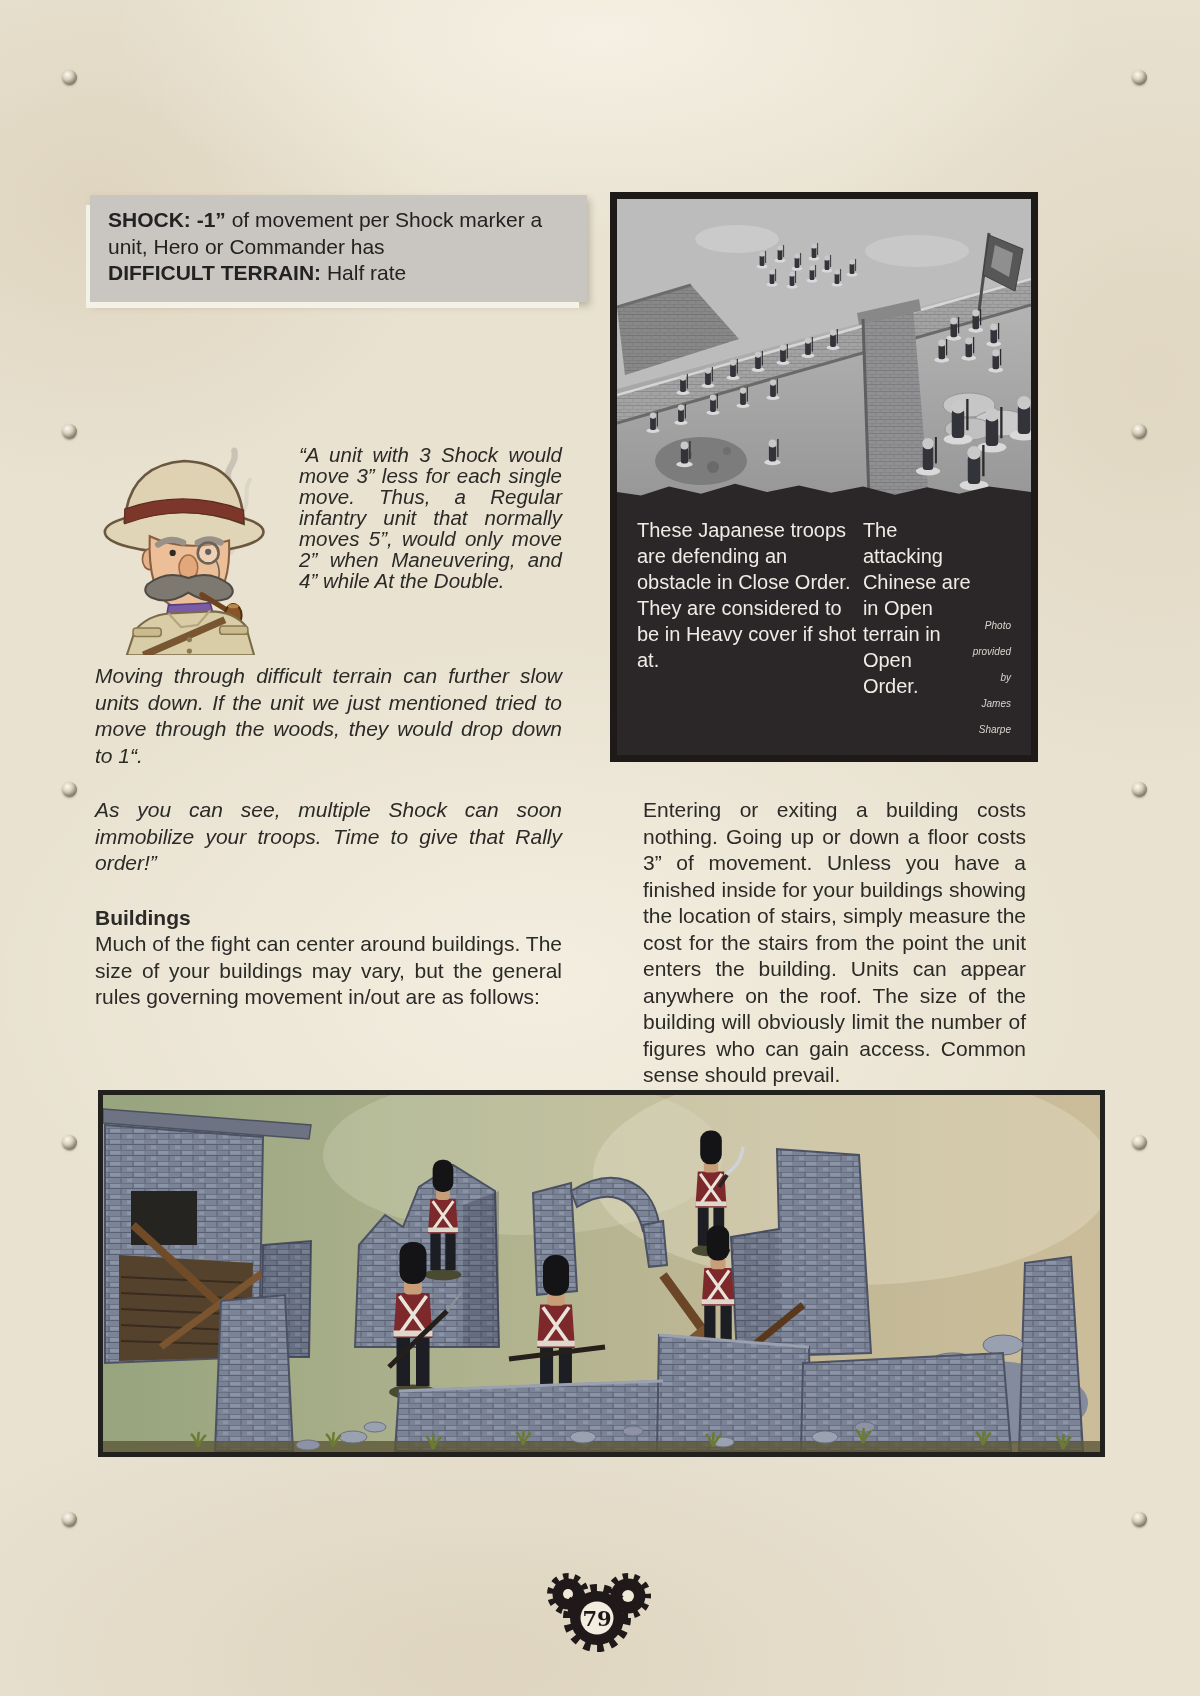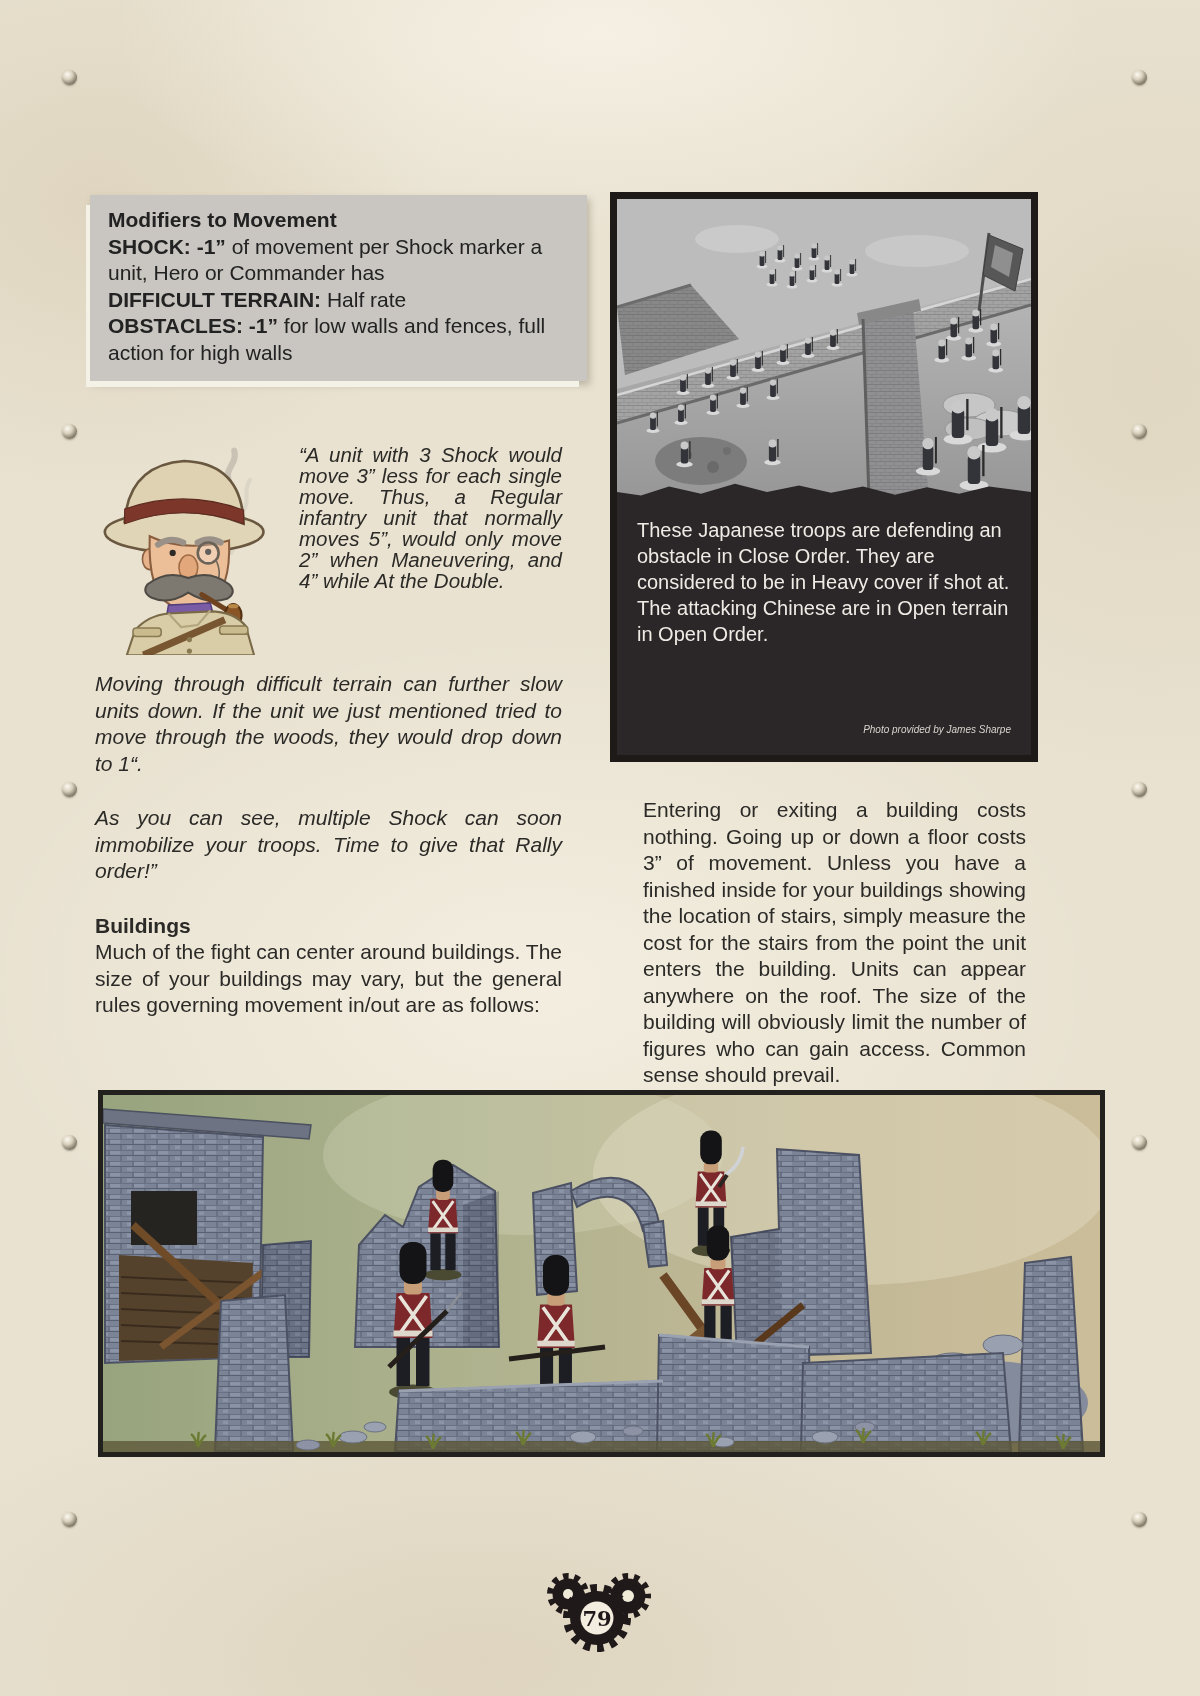--- a/index.html
+++ b/index.html
@@ -24,31 +24,31 @@
     font-size:21px;line-height:26.5px;color:#222;}
   .mod-title{font-weight:bold;}
   .mod-entry b{font-weight:bold;}
   
   .left-col{position:absolute;left:95px;top:436px;width:467px;
     font-size:21px;line-height:26.5px;color:#2b2a27;}
   .officer-row{display:flex;align-items:flex-start;}
   .officer-art{flex:0 0 214px;width:214px;margin-left:-10px;}
   .quote{flex:1;font-style:italic;text-align:justify;font-size:20.5px;line-height:21px;padding-top:8px;}
   .para-italic{font-style:italic;text-align:justify;margin:0;}
-  .p-terrain{margin-top:16px;}
+  .p-terrain{margin-top:8px;}
   .p-shock{margin-top:28px;}
   .h-buildings{font-weight:bold;margin:28px 0 0;}
   .para-normal{text-align:justify;margin:0;}
   
   .photo-block{position:absolute;left:610px;top:192px;width:428px;height:570px;
     background:#1d1a18;padding:7px;box-sizing:border-box;}
   .photo-img{display:block;width:414px;height:300px;}
   .photo-caption{position:relative;width:100%;height:256px;background:#2b2628;box-sizing:border-box;
     padding:18px 20px 12px;color:#efece6;font-size:20px;line-height:26px;
-    display:flex;flex-direction:column;}
+    display:flex;}
   .photo-caption p{margin:0;}
   .tear{position:absolute;left:0;top:-18px;width:100%;height:20px;display:block;}
   .credit{margin-top:auto;text-align:right;font-style:italic;font-size:10px;color:#d9d6cf;}
   
   .right-col{position:absolute;left:627px;top:781px;width:415px;
     font-size:21px;line-height:26.5px;text-align:justify;}
   .right-col p{margin:16px;}
   
   .bottom-photo{position:absolute;left:98px;top:1090px;width:1007px;height:367px;
     background:#23211e;padding:5px;box-sizing:border-box;}
@@ -65,32 +65,27 @@
 <div class="screw" style="left:62px;top:424px"></div>
 <div class="screw" style="left:1132px;top:424px"></div>
 <div class="screw" style="left:62px;top:782px"></div>
 <div class="screw" style="left:1132px;top:782px"></div>
 <div class="screw" style="left:62px;top:1135px"></div>
 <div class="screw" style="left:1132px;top:1135px"></div>
 <div class="screw" style="left:62px;top:1512px"></div>
 <div class="screw" style="left:1132px;top:1512px"></div>
 
 <div class="mod-box">
-  <div class="mod-title">Modifiers to Movement</div>
   <div class="mod-entry">
     <b>SHOCK: -1”</b>
     <span>of movement per Shock marker a unit, Hero or Commander has</span>
   </div>
   <div class="mod-entry">
     <b>DIFFICULT TERRAIN:</b>
     <span>Half rate</span>
-  </div>
-  <div class="mod-entry">
-    <b>OBSTACLES: -1”</b>
-    <span>for low walls and fences, full action for high walls</span>
   </div>
 </div>
 
 <div class="left-col">
   <div class="officer-row">
     <svg class="officer-art" viewBox="0 0 205 210" aria-hidden="true">
       <g>
         <path d="M128,118 C120,100 138,96 132,80 C126,64 144,62 138,44 C133,30 146,28 143,14" stroke="#c6c0b1" stroke-width="6" fill="none" stroke-linecap="round" opacity=".9"></path>
         <path d="M140,112 C150,98 138,88 150,74 C160,62 150,54 158,42" stroke="#d6d1c3" stroke-width="4" fill="none" stroke-linecap="round" opacity=".7"></path>
       </g>

